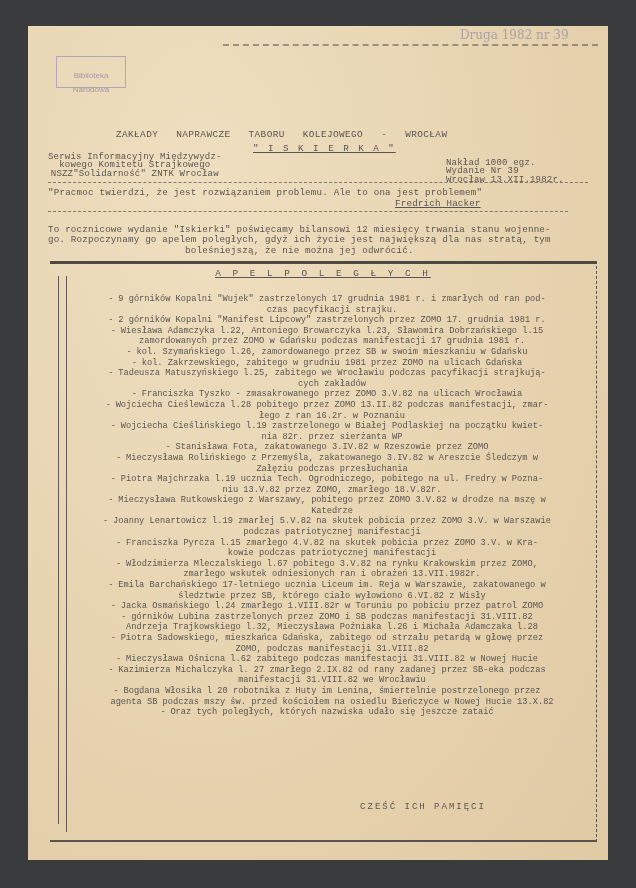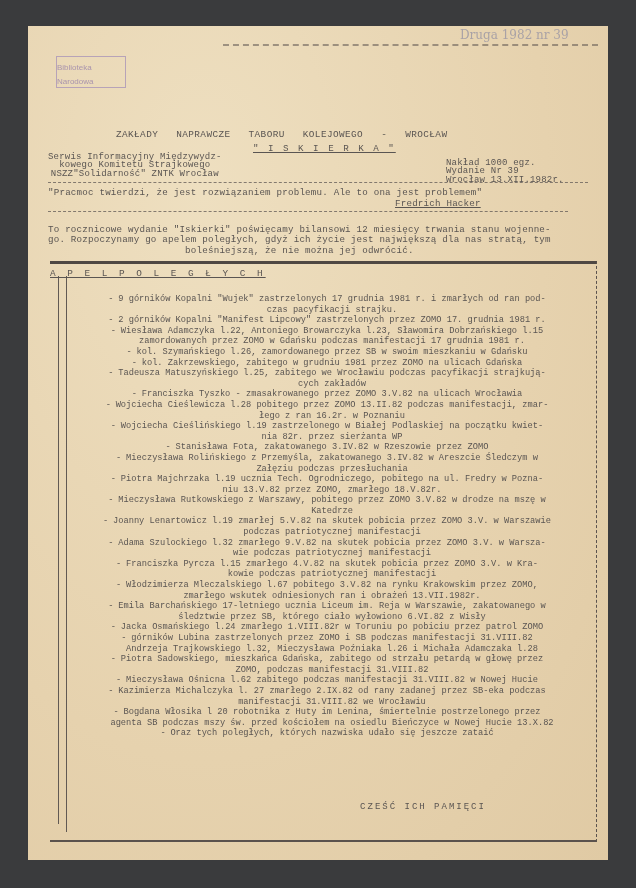--- a/index.html
+++ b/index.html
@@ -9,22 +9,22 @@
   }
   .paper {
     position:absolute; left:28px; top:26px; width:580px; height:834px;
     background:#e9d7b6;
     background-image: radial-gradient(ellipse at 30% 20%, #eedfc0 0%, #e6d2ae 60%, #e0caa4 100%);
     color:#4e4a48;
   }
   .ink { color:#5a5552;text-align:center; }
   .stamp {
     position:absolute; left:28px; top:30px; width:70px; height:32px;
-    border:1.5px solid #b7a3b8; color:#a994ad; font-size:8px; text-align:left;
-    line-height:14px; padding-top:4px; box-sizing:border-box; font-family:"Liberation Sans", sans-serif;
+    border:1.5px solid #b7a3b8; color:#a994ad; font-size:8px; text-align:center;
+    line-height:14px; padding-top:12px; box-sizing:border-box; font-family:"Liberation Sans", sans-serif;
   }
   .pencil {
     position:absolute; left:432px; top:2px; color:#a9a2a6; font-size:12px;
     font-family:"DejaVu Serif", serif; 
   }
   .topline {
     position:absolute; left:195px; top:18px; width:375px; border-top:2px dashed #5e5550; opacity:.55;
   }
   .t { position:absolute; white-space:pre; font-size:9.2px; line-height:10.2px; letter-spacing:.2px; }
   .hdr-title { left:88px; top:104px; font-size:9.4px; letter-spacing:.4px; }
@@ -35,21 +35,21 @@
   .quote { left:20px; top:162px; }
   .quote-author { left:367px; top:173px; text-decoration:underline; }
   .intro { left:20px; top:199px; line-height:10.4px; }
   .box {
     position:absolute; left:22px; top:235px; width:546px; height:576px;
     border-top:3px solid #4f4843; border-bottom:2px solid #5a524d;
     border-right:1.5px dashed #5a524d;
   }
   .box-leftline { position:absolute; left:8px; top:12px; bottom:16px; border-left:1.5px solid #615953; }
   .box-leftline2 { position:absolute; left:16px; top:12px; bottom:8px; border-left:1.5px solid #615953; }
-  .box-title { position:absolute; left:0; right:0; top:4px; text-align:left; font-size:9.4px; letter-spacing:3px; text-decoration:underline; }
+  .box-title { position:absolute; left:0; right:0; top:4px; text-align:center; font-size:9.4px; letter-spacing:3px; text-decoration:underline; }
   .list { position:absolute; left:22px; top:30px; width:520px; }
   .item { font-size:8.7px; line-height:10.6px; white-space:pre-wrap; margin:0; }
   .item .dash-mark { display:inline-block; width:10px; margin-left:-10px; }
   .closing { position:absolute; left:0; right:0; bottom:28px; text-align:center; font-size:9px; letter-spacing:2px; padding-left:200px; }
 </style>
 </head>
 <body>
 
 <div class="paper">
   <div class="stamp">
@@ -98,22 +98,20 @@
 nia 82r. przez sierżanta WP</span></p>
         <p class="item"><span class="dash-mark">- </span><span>Stanisława Fota, zakatowanego 3.IV.82 w Rzeszowie przez ZOMO</span></p>
         <p class="item"><span class="dash-mark">- </span><span>Mieczysława Rolińskiego z Przemyśla, zakatowanego 3.IV.82 w Areszcie Śledczym w
 Załęziu podczas przesłuchania</span></p>
         <p class="item"><span class="dash-mark">- </span><span>Piotra Majchrzaka l.19 ucznia Tech. Ogrodniczego, pobitego na ul. Fredry w Pozna-
 niu 13.V.82 przez ZOMO, zmarłego 18.V.82r.</span></p>
         <p class="item"><span class="dash-mark">- </span><span>Mieczysława Rutkowskiego z Warszawy, pobitego przez ZOMO 3.V.82 w drodze na mszę w
 Katedrze</span></p>
         <p class="item"><span class="dash-mark">- </span><span>Joanny Lenartowicz l.19 zmarłej 5.V.82 na skutek pobicia przez ZOMO 3.V. w Warszawie
 podczas patriotycznej manifestacji</span></p>
-        <p class="item"><span class="dash-mark">- </span><span>Adama Szulockiego l.32 zmarłego 9.V.82 na skutek pobicia przez ZOMO 3.V. w Warsza-
-wie podczas patriotycznej manifestacji</span></p>
         <p class="item"><span class="dash-mark">- </span><span>Franciszka Pyrcza l.15 zmarłego 4.V.82 na skutek pobicia przez ZOMO 3.V. w Kra-
 kowie podczas patriotycznej manifestacji</span></p>
         <p class="item"><span class="dash-mark">- </span><span>Włodzimierza Mleczalskiego l.67 pobitego 3.V.82 na rynku Krakowskim przez ZOMO,
 zmarłego wskutek odniesionych ran i obrażeń 13.VII.1982r.</span></p>
         <p class="item"><span class="dash-mark">- </span><span>Emila Barchańskiego 17-letniego ucznia Liceum im. Reja w Warszawie, zakatowanego w
 śledztwie przez SB, którego ciało wyłowiono 6.VI.82 z Wisły</span></p>
         <p class="item"><span class="dash-mark">- </span><span>Jacka Osmańskiego l.24 zmarłego 1.VIII.82r w Toruniu po pobiciu przez patrol ZOMO</span></p>
         <p class="item"><span class="dash-mark">- </span><span>górników Lubina zastrzelonych przez ZOMO i SB podczas manifestacji 31.VIII.82
 Andrzeja Trajkowskiego l.32, Mieczysława Poźniaka l.26 i Michała Adamczaka l.28</span></p>
         <p class="item"><span class="dash-mark">- </span><span>Piotra Sadowskiego, mieszkańca Gdańska, zabitego od strzału petardą w głowę przez

